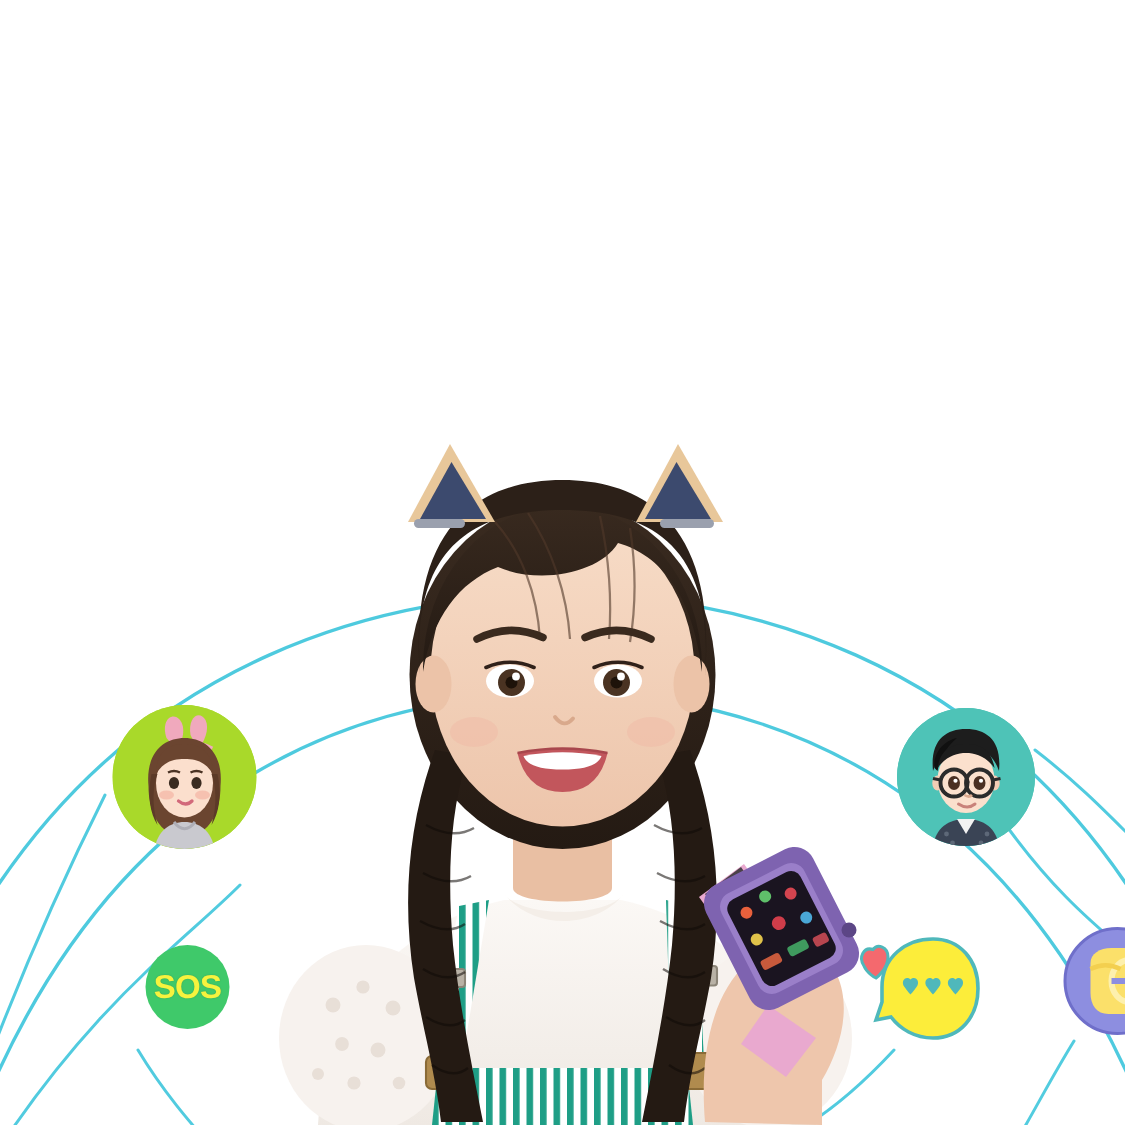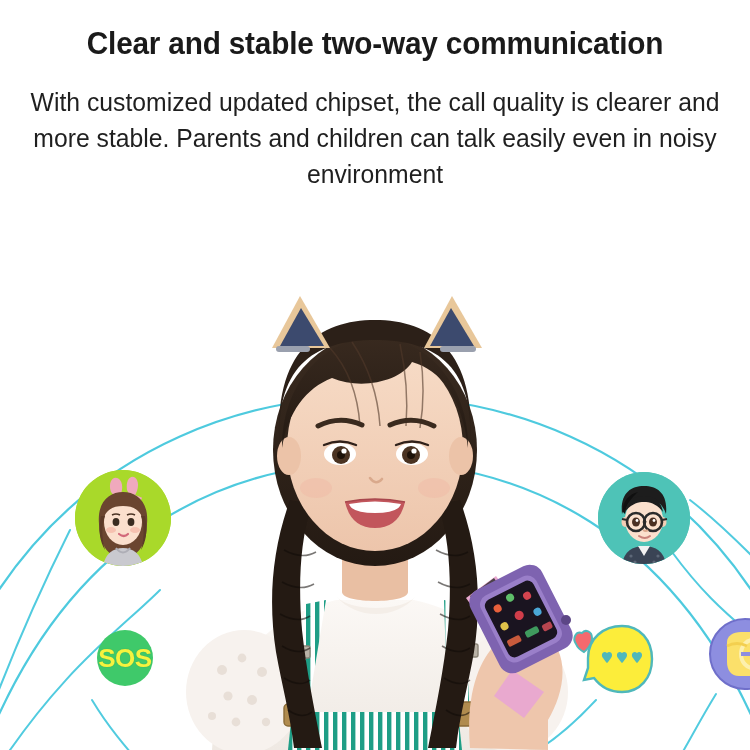--- a/index.html
+++ b/index.html
@@ -100,21 +100,21 @@
     left: 97px;
     top: 430px;
     width: 56px;
     height: 56px;
     background: #3fc96a;
     display: flex;
     align-items: center;
     justify-content: center;
   }
   .sos-text {
-    font-size: 26px;
+    font-size: 22px;
     font-weight: bold;
     color: #f6f33e;
     letter-spacing: -0.5px;
     text-shadow: 0 0 1px #3a9c55;
   }
   .badge-chat {
     left: 570px;
     top: 418px;
     width: 86px;
     height: 82px;
@@ -133,24 +133,20 @@
   
   .avatar-svg, .chat-svg, .wallet-svg, .child-svg, .arc-svg {
     display: block;
   }
 </style>
 </head>
 <body>
 
 <div id="page">
 
-  <div class="text-block">
-    <h1 class="headline">Clear and stable two-way communication</h1>
-    <p class="subcopy">With customized updated chipset, the call quality is clearer and more stable. Parents and children can talk easily even in noisy environment</p>
-  </div>
 
   <div class="scene">
 
     <div class="arcs-layer">
       <svg class="arc-svg" width="750" height="550" viewBox="0 0 750 550">
         <g fill="none" stroke="#3fc6dc" stroke-width="2.2" stroke-linecap="round" opacity="0.92">
 
           <path d="M -20 420 C 90 230 270 196 375 196 C 480 196 660 230 770 420"></path>
 
           <path d="M -20 560 C 70 320 240 262 375 262 C 512 262 680 322 770 560"></path>

